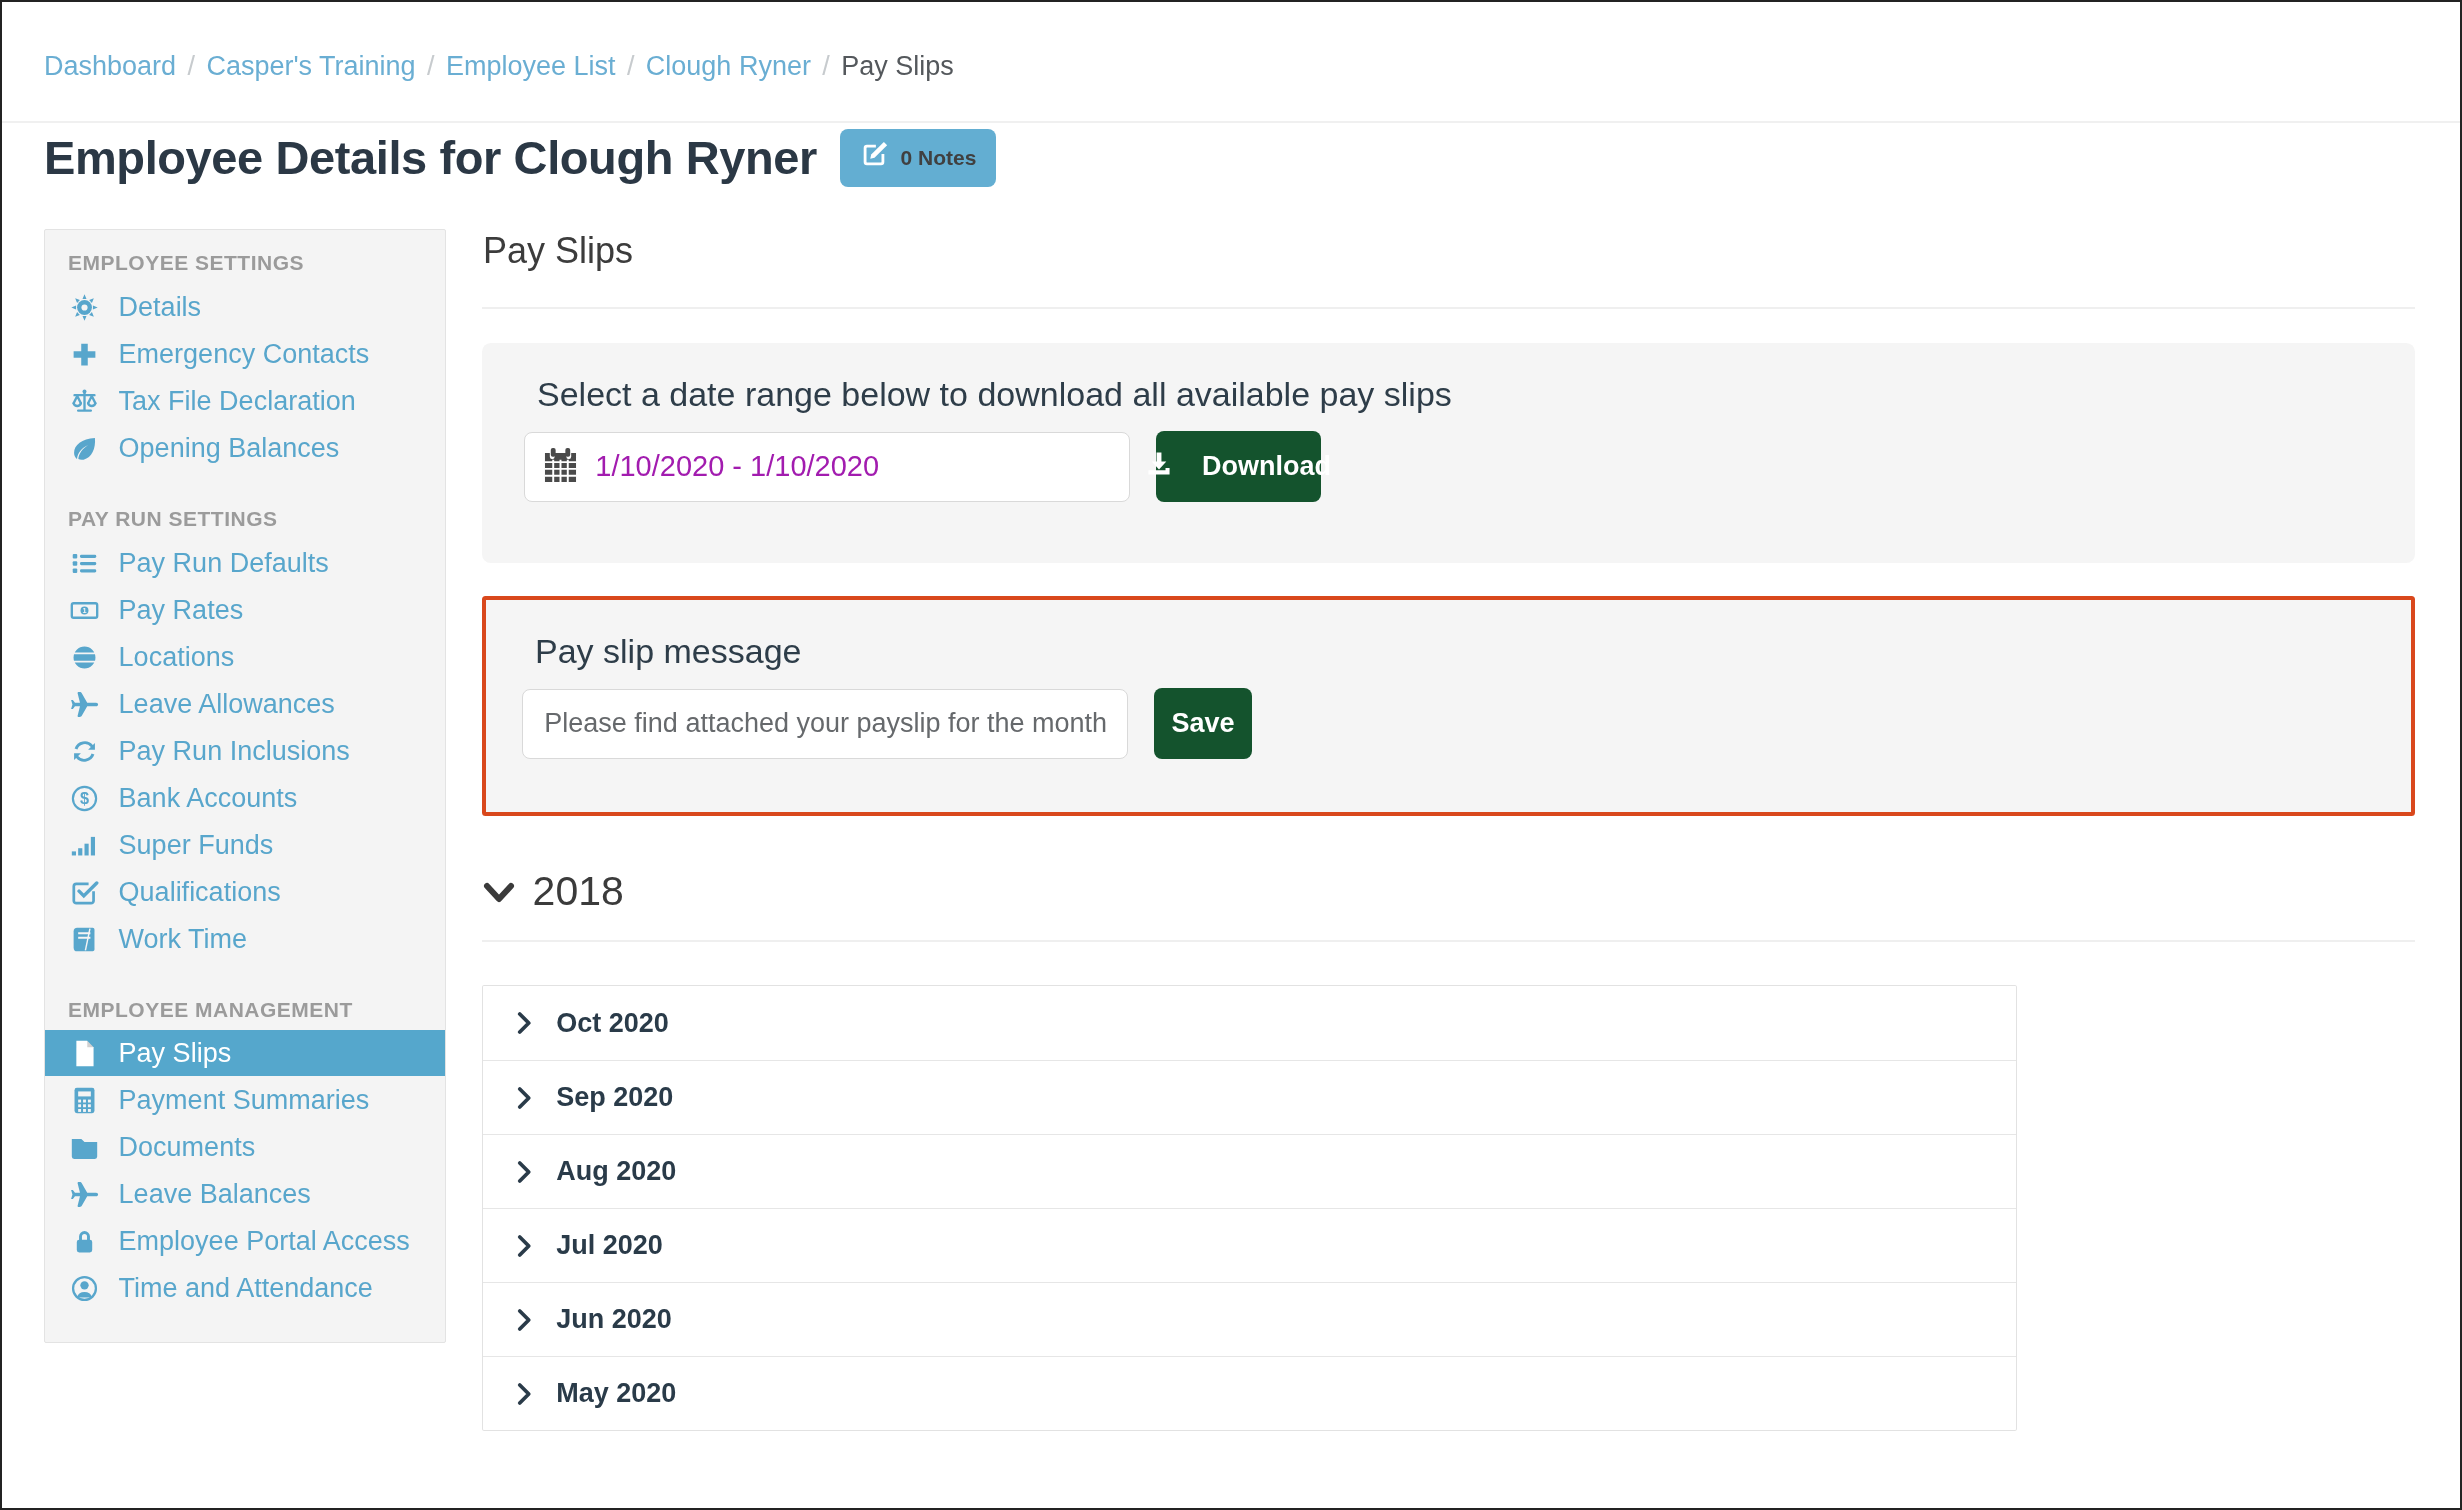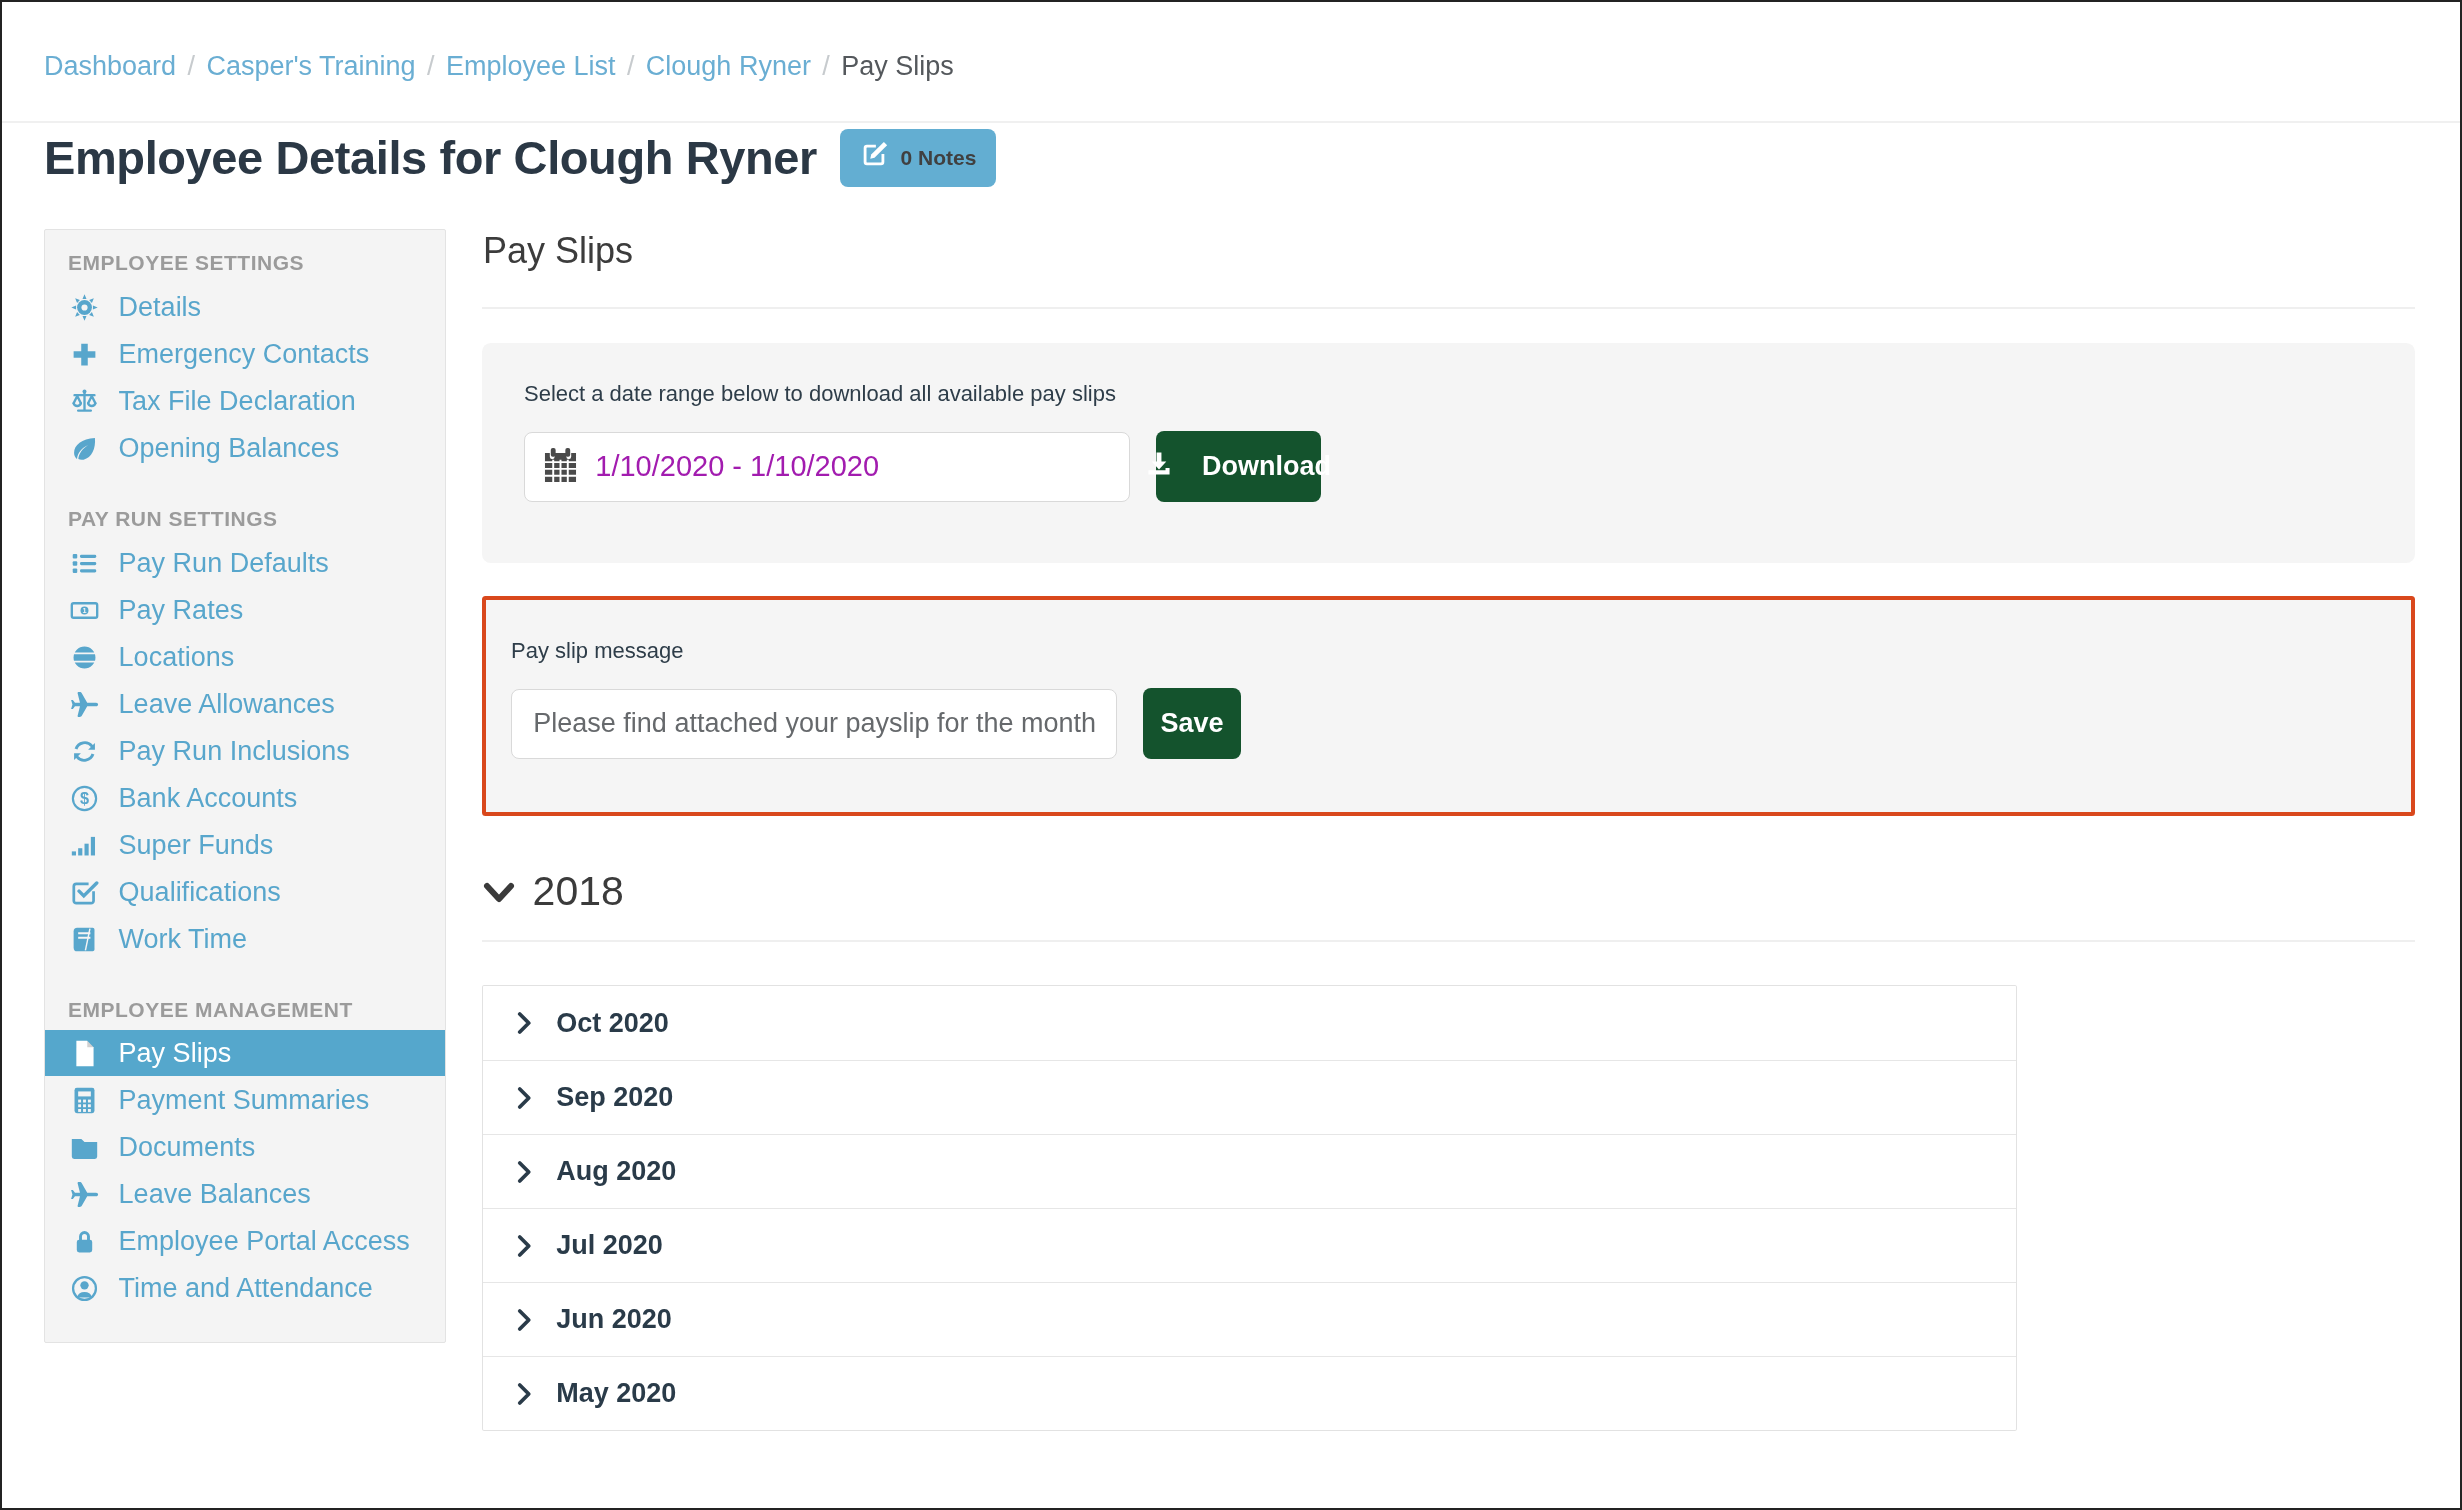--- a/index.html
+++ b/index.html
@@ -28,22 +28,22 @@
   .side-item{display:flex;align-items:center;gap:17.6px;height:47px;padding-left:23px;
     font-size:27px;color:#58A6CC;cursor:pointer;}
   .side-item .icon{width:33px;display:inline-flex;justify-content:center;align-items:center;color:#58A6CC;}
   .side-item.active{background:#55A7CC;color:#ffffff;height:46px;margin:0.9px 0;}
   .side-item.active .icon{color:#ffffff;}
   
   .main-title{position:absolute;left:481px;top:228px;margin:0;font-size:36px;font-weight:400;color:#3c3c3c;}
   .main-divider{position:absolute;left:480px;top:305px;width:1933px;height:1.8px;background:#efefef;}
   .panel{position:absolute;left:480px;width:1933px;box-sizing:border-box;background:#f5f5f5;border-radius:8.8px;}
   .panel.download-panel{top:341px;height:220px;padding:35px 42px;}
-  .panel.message-panel{top:594px;height:220px;border:4.4px solid #D9481C;border-radius:3.5px;padding:35px 25px;}
-  .panel-label{margin:0 0 21px 0;font-size:22px;color:#2E3D49;line-height:32px;}
+  .panel.message-panel{top:594px;height:220px;border:4.4px solid #D9481C;border-radius:3.5px;padding:35px 36px;}
+  .panel-label{margin:0 0 21px 13px;font-size:34px;color:#2E3D49;line-height:32px;}
   .field-row{display:flex;align-items:center;}
   .text-box{display:flex;align-items:center;width:606px;height:70px;box-sizing:border-box;
     background:#fff;border:0.9px solid #d9d9d9;border-radius:8px;padding:0 19.3px;gap:16px;}
   .text-box input{border:none;outline:none;background:transparent;width:100%;
     font-family:inherit;color:#a21caf;}
   .date-input-el{font-size:29px;}
   .msg-input-el{font-size:27px;color:#66696c !important;}
   .btn{display:inline-flex;align-items:center;justify-content:center;gap:30px;height:71px;
     background:#14532d;color:#fff;border:none;border-radius:8px;font-size:27px;font-weight:700;
     cursor:pointer;font-family:inherit;margin-left:26px;}

